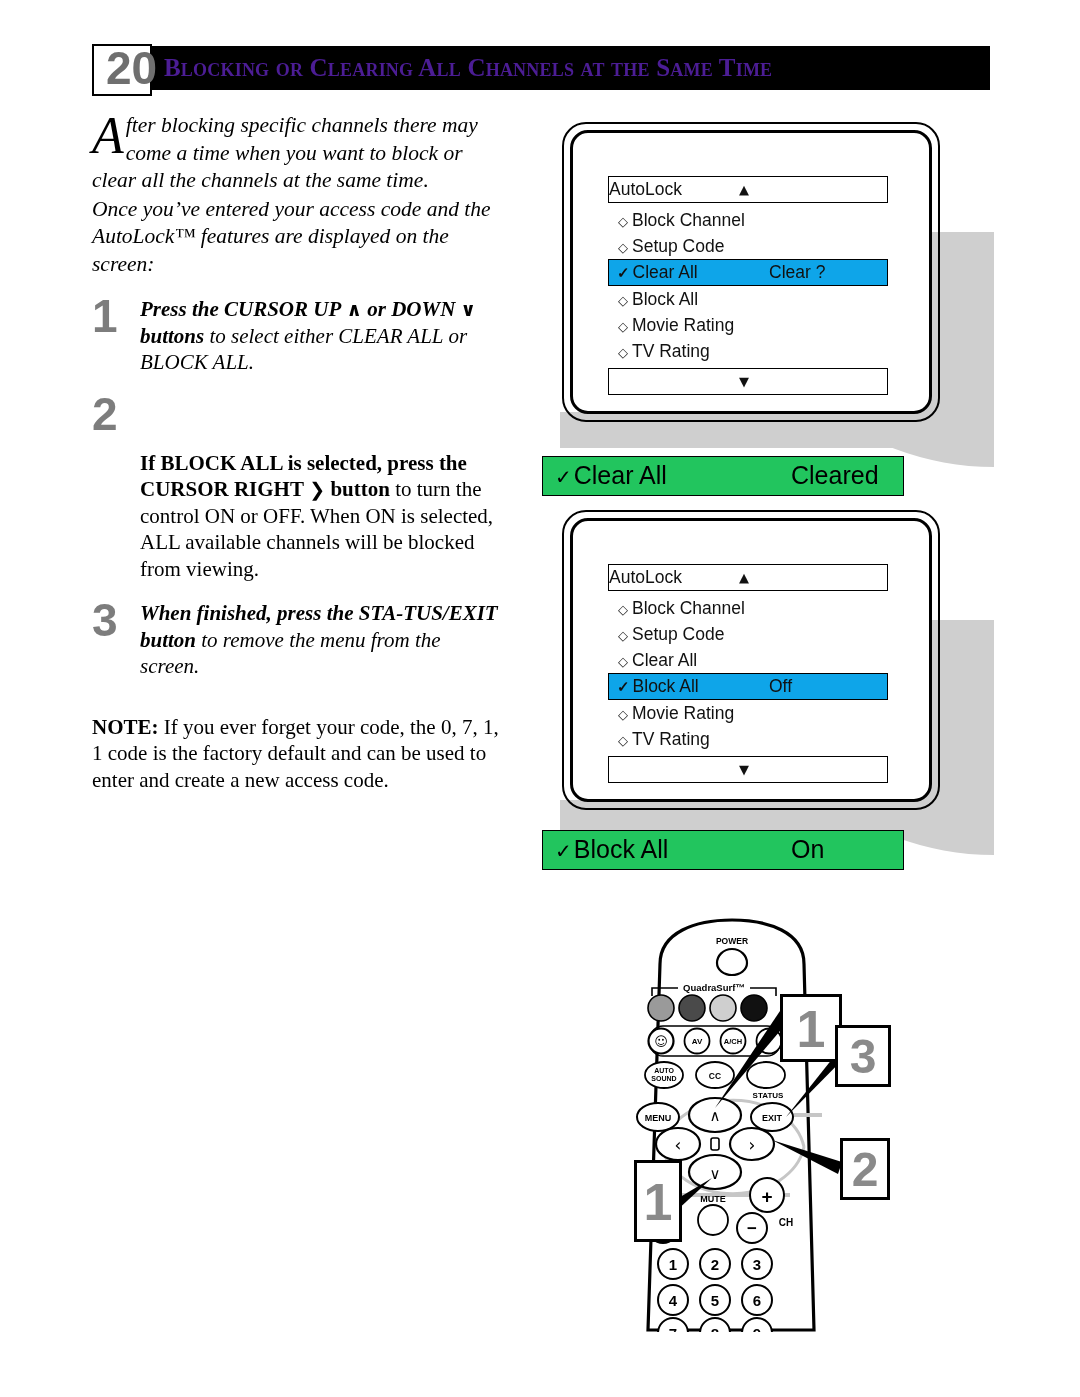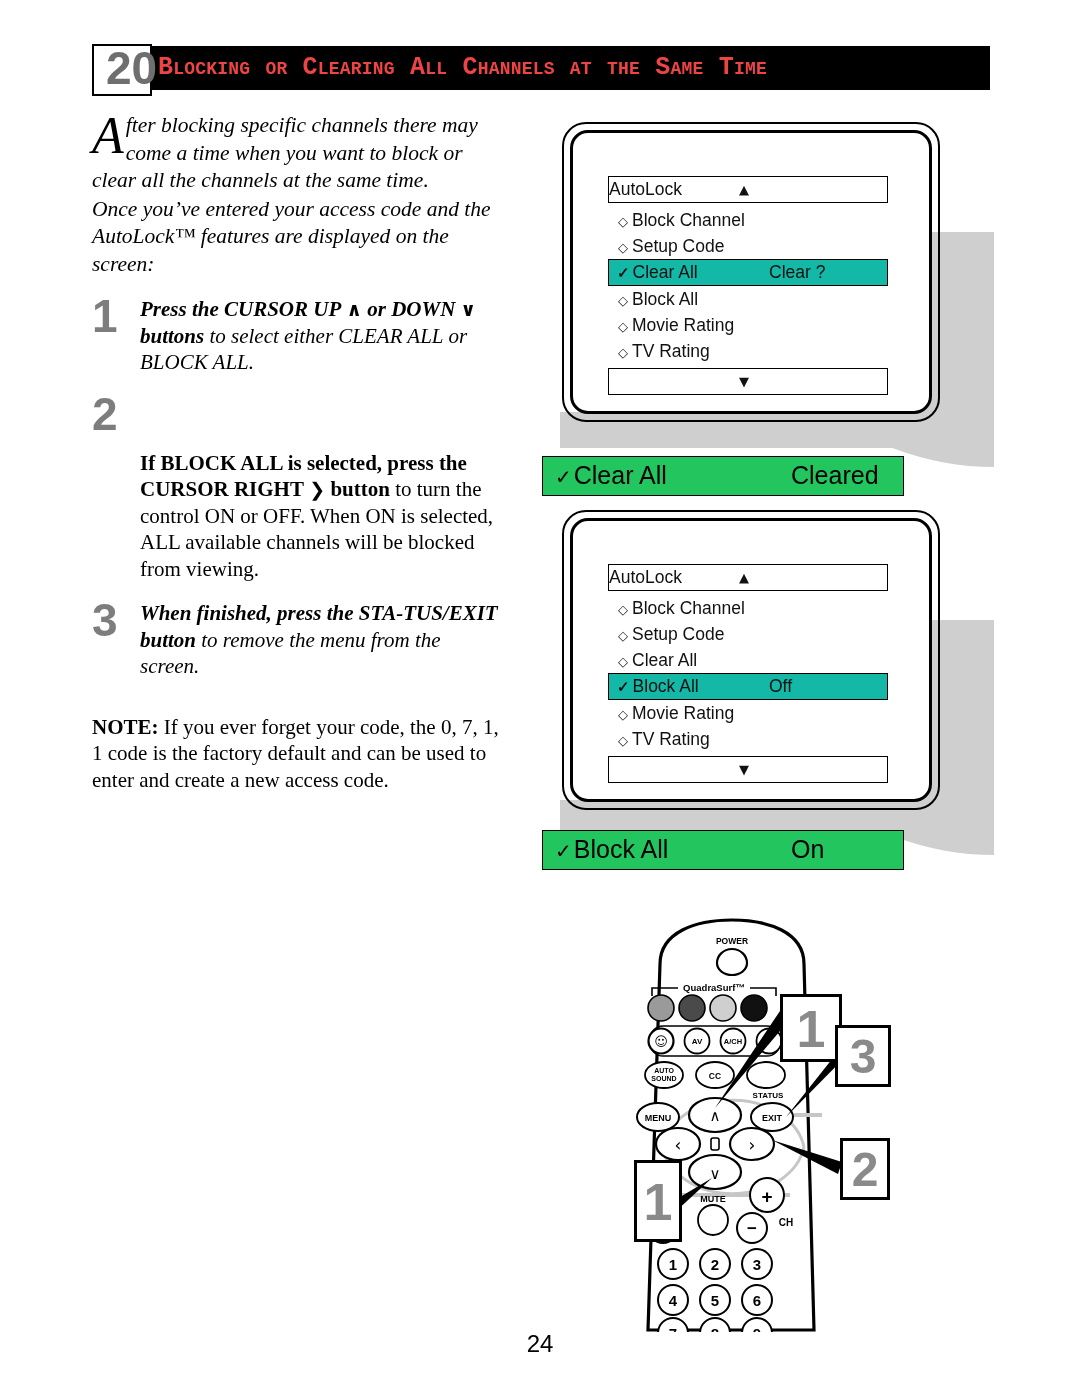--- a/index.html
+++ b/index.html
@@ -6,22 +6,22 @@
   body{
     width:1080px;height:1397px;position:relative;background:#fff;
     font-family:"Liberation Serif",serif;overflow:hidden;
   }
   .page{position:absolute;left:0;top:0;width:1080px;height:1397px;}
 
   
   .hdr-wrap{position:absolute;left:92px;top:44px;width:898px;height:50px;}
   .hdr-bar{position:absolute;left:58px;top:2px;width:840px;height:44px;background:#000;}
   .hdr-title{
-    position:absolute;left:66px;top:4px;width:830px;height:40px;
-    color:#ef4444;font-family:Liberation Mono, monospace;font-weight:bold;
+    position:absolute;left:72px;top:4px;width:830px;height:40px;
+    color:#4c1d95;font-family:Liberation Serif, serif;font-weight:bold;
     font-size:25px;line-height:40px;font-variant:small-caps;letter-spacing:.2px;
     white-space:nowrap;
   }
   .hdr-num-box{
     position:absolute;left:0;top:0;width:60px;height:52px;background:#fff;
     border:2.5px solid #000;box-sizing:border-box;
   }
   .hdr-num{
     position:absolute;left:12px;top:-6px;width:32px;height:56px;
     color:#6f6f6f;font-family:"Liberation Sans",sans-serif;font-weight:bold;
@@ -86,21 +86,21 @@
   }
   .mrow{
     height:26px;line-height:26px;font-size:17.5px;color:#111;
     position:relative;box-sizing:border-box;
   }
   .mrow.bar{
     border:1.4px solid #000;background:#fff;height:27px;line-height:25px;
   }
   .mrow.item{padding-left:10px;}
   .mrow.sel{
-    border:1.4px solid #000;background:#14b8a6;padding-left:8px;height:27px;line-height:25px;
+    border:1.4px solid #000;background:#0ea5e9;padding-left:8px;height:27px;line-height:25px;
   }
   .mrow .val{position:absolute;left:160px;top:0;}
   .mrow .dia{font-size:13px;padding-right:4px;}
   .mrow .chk{font-size:15px;padding-right:3px;font-weight:bold;}
   .arrow-up,.arrow-down{
     position:absolute;left:130px;top:0;font-size:13px;font-family:"DejaVu Sans",sans-serif;
   }
   .mrow.footbar{
     border:1.4px solid #000;background:#fff;height:27px;line-height:25px;position:relative;
   }
@@ -377,14 +377,13 @@
   <div class="callbox" style="left:835px;top:1025px;width:56px;height:62px;font-size:48px;line-height:58px;">
     <span>3</span>
   </div>
   <div class="callbox" style="left:634px;top:1160px;width:48px;height:82px;font-size:52px;line-height:78px;">
     <span>1</span>
   </div>
   <div class="callbox" style="left:840px;top:1138px;width:50px;height:62px;font-size:48px;line-height:58px;">
     <span>2</span>
   </div>
 
-  <div class="pagenum">24</div>
 </div>
 
 </body></html>

